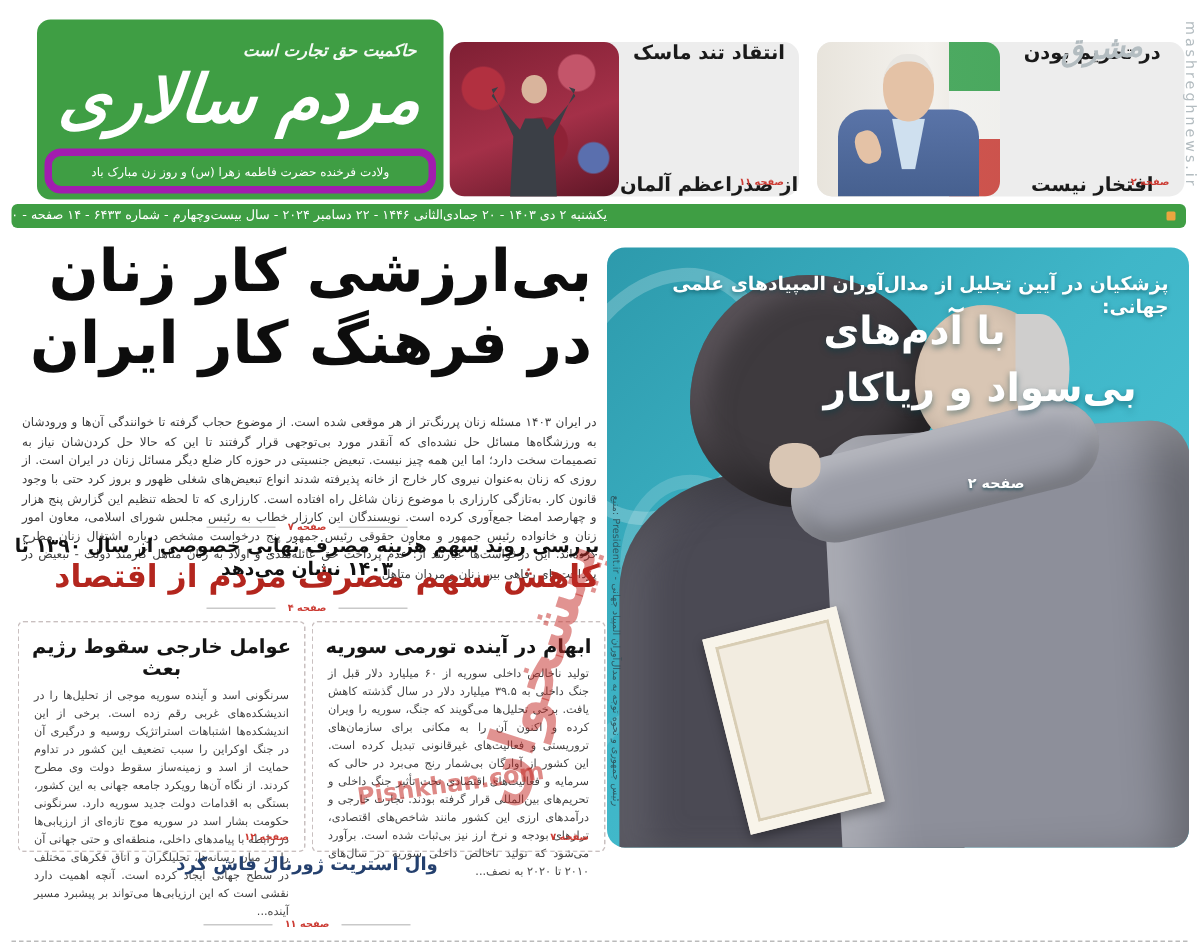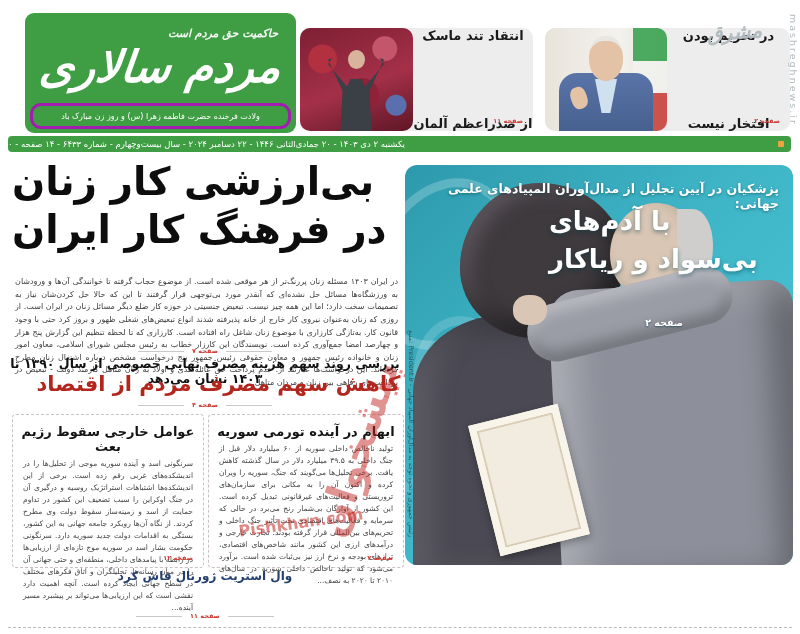--- a/index.html
+++ b/index.html
@@ -8,21 +8,21 @@
   .abs{position:absolute;}
 
   
   .masthead{left:25px;top:13px;width:271px;height:120px;background:var(--green,#3f9e44);
             border-radius:9px;color:#fff;}
   .masthead .tagline{position:absolute;top:14px;right:18px;font-size:11px;font-style:italic;
             font-weight:bold;opacity:.95;}
   .masthead .title{position:absolute;top:28px;left:0;right:0;text-align:center;font-size:44px;
             font-weight:800;font-style:italic;transform:skewX(-6deg);letter-spacing:-2px;white-space:nowrap;}
   .masthead .banner{position:absolute;left:5px;right:5px;bottom:4px;height:20px;
-            border:3px solid #a21caf;border-radius:11px;display:flex;align-items:center;
+            border:5px solid #a21caf;border-radius:11px;display:flex;align-items:center;
             justify-content:center;font-size:8px;white-space:nowrap;overflow:hidden;}
 
   
   .datebar{left:8px;top:136px;width:783px;height:16px;background:var(--green,#3f9e44);
            border-radius:4px;}
   .datebar .dtext{position:absolute;left:22px;top:0;width:375px;height:16px;display:flex;
            align-items:center;justify-content:flex-start;direction:rtl;color:#fff;font-size:8.5px;white-space:nowrap;}
   .datebar .dot{position:absolute;right:7px;top:5px;width:6px;height:6px;background:#eba53f;border-radius:1px;}
 
   
@@ -58,21 +58,21 @@
   .sanc-hand{position:absolute;left:26px;bottom:22px;width:16px;height:22px;border-radius:40%;
       background:#e4c2a6;transform:rotate(-18deg);}
 
   
   .mashregh-logo{right:38px;top:20px;font-size:20px;font-weight:800;color:#b3bcc0;
       font-style:italic;transform:rotate(-4deg);}
   .mashregh-site{right:1px;top:14px;height:330px;writing-mode:vertical-rl;font-size:9.5px;
       color:#b3bcc0;letter-spacing:2px;direction:ltr;}
 
   
-  .lead-hl{left:12px;top:158px;width:383px;text-align:left;color:#0d0d0d;font-weight:800;
+  .lead-hl{left:12px;top:158px;width:383px;text-align:right;color:#0d0d0d;font-weight:800;
       font-size:39px;line-height:1.23;letter-spacing:-1px;}
   .lead-body{left:15px;top:276px;width:383px;font-size:8px;line-height:1.58;color:#3c3c3c;
       text-align:justify;}
 
   
   .pmark{width:390px;left:10px;display:flex;align-items:center;justify-content:center;gap:8px;}
   .pmark .dash{width:46px;border-top:1px solid #c9c9c9;}
   .pmark .pt{font-size:6.5px;color:#cc3b33;font-weight:bold;white-space:nowrap;}
 
   
@@ -143,21 +143,21 @@
       text-shadow:0 1px 2px rgba(0,60,70,.6);}
   .ph-credit{position:absolute;left:2px;top:165px;height:230px;writing-mode:vertical-rl;
       font-size:6.5px;color:#2c4a52;opacity:.85;direction:ltr;}
 </style>
 </head>
 <body>
 
 <div class="page">
 
   <div class="abs masthead">
-    <div class="tagline">حاکمیت حق مردم است</div>
+    <div class="tagline">حاکمیت حق تجارت است</div>
     <div class="title">مردم سالاری</div>
     <div class="banner">ولادت فرخنده حضرت فاطمه زهرا (س) و روز زن مبارک باد</div>
   </div>
 
   <div class="abs teaser t-musk">
     <div class="txt">
       <span>انتقاد تند ماسک</span>
       <span>از صدراعظم آلمان</span>
       <span class="pg">صفحه ۱۱</span>
     </div>

